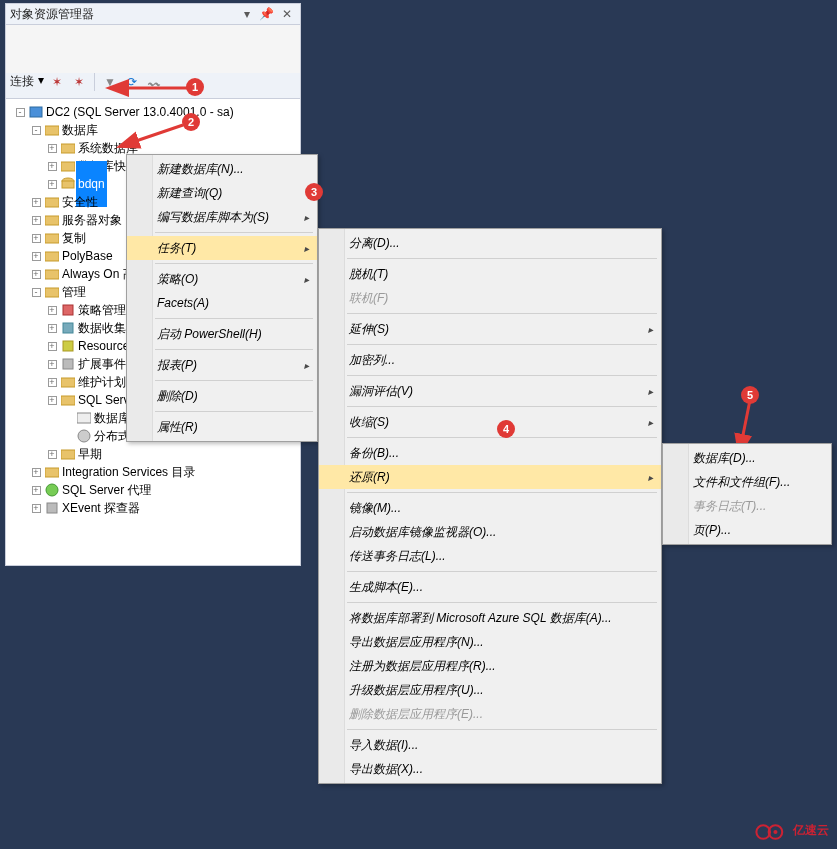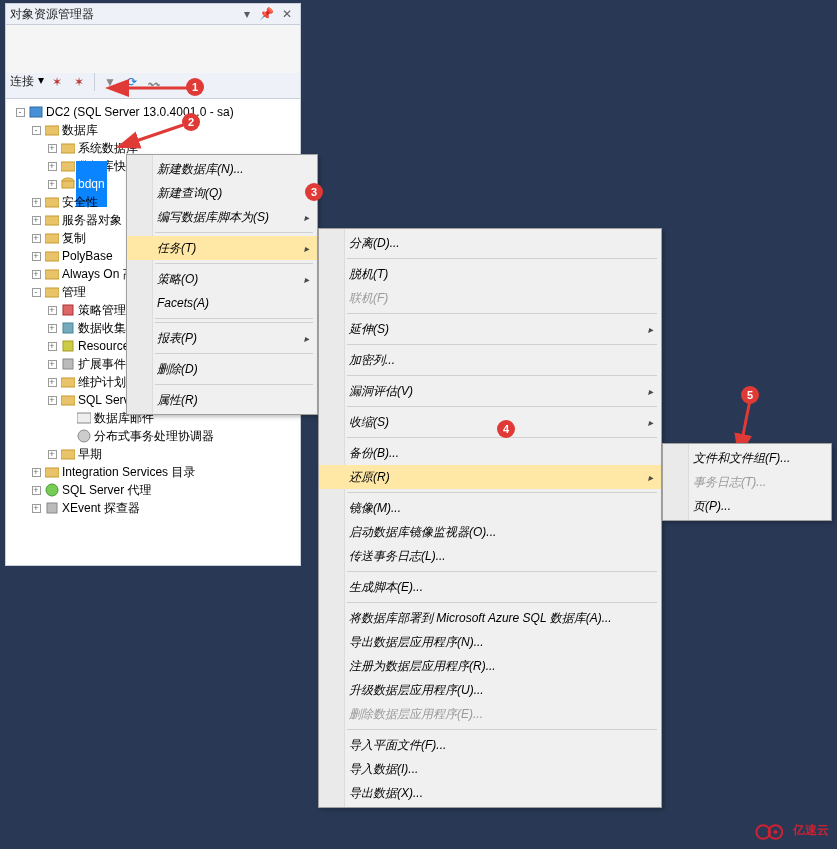--- a/index.html
+++ b/index.html
@@ -345,20 +345,21 @@
   <div class="gutter"></div>
   <div class="row">新建数据库(N)...</div>
   <div class="row">新建查询(Q)</div>
   <div class="row sub">编写数据库脚本为(S)</div>
   <div class="msep"></div>
   <div class="row sub hl">任务(T)</div>
   <div class="msep"></div>
   <div class="row sub">策略(O)</div>
   <div class="row">Facets(A)</div>
   <div class="msep"></div>
+  <div class="row">启动 PowerShell(H)</div>
   <div class="msep"></div>
   <div class="row sub">报表(P)</div>
   <div class="msep"></div>
   <div class="row">删除(D)</div>
   <div class="msep"></div>
   <div class="row">属性(R)</div>
 </div>
 
 <div class="menu" style="left:318px; top:228px; width:344px">
   <div class="gutter"></div>
@@ -383,28 +384,28 @@
   <div class="row">传送事务日志(L)...</div>
   <div class="msep"></div>
   <div class="row">生成脚本(E)...</div>
   <div class="msep"></div>
   <div class="row">将数据库部署到 Microsoft Azure SQL 数据库(A)...</div>
   <div class="row">导出数据层应用程序(N)...</div>
   <div class="row">注册为数据层应用程序(R)...</div>
   <div class="row">升级数据层应用程序(U)...</div>
   <div class="row disabled">删除数据层应用程序(E)...</div>
   <div class="msep"></div>
-  <div class="row">导入平面文件(F)...</div>
   <div class="row">导入数据(I)...</div>
   <div class="row">导出数据(X)...</div>
 
 </div>
 
 <div class="menu" style="left:662px; top:443px; width:170px">
   <div class="gutter"></div>
+  <div class="row">数据库(D)...</div>
   <div class="row">文件和文件组(F)...</div>
   <div class="row disabled">事务日志(T)...</div>
   <div class="row">页(P)...</div>
 </div>
 
 <div class="wm">
   <svg class="logo" viewBox="0 0 50 30">
     <circle cx="15" cy="18" r="10" fill="none" stroke="#c23" stroke-width="3"></circle>
     <circle cx="33" cy="18" r="10" fill="none" stroke="#c23" stroke-width="3"></circle>
     <circle cx="33" cy="18" r="3" fill="#c23"></circle>

